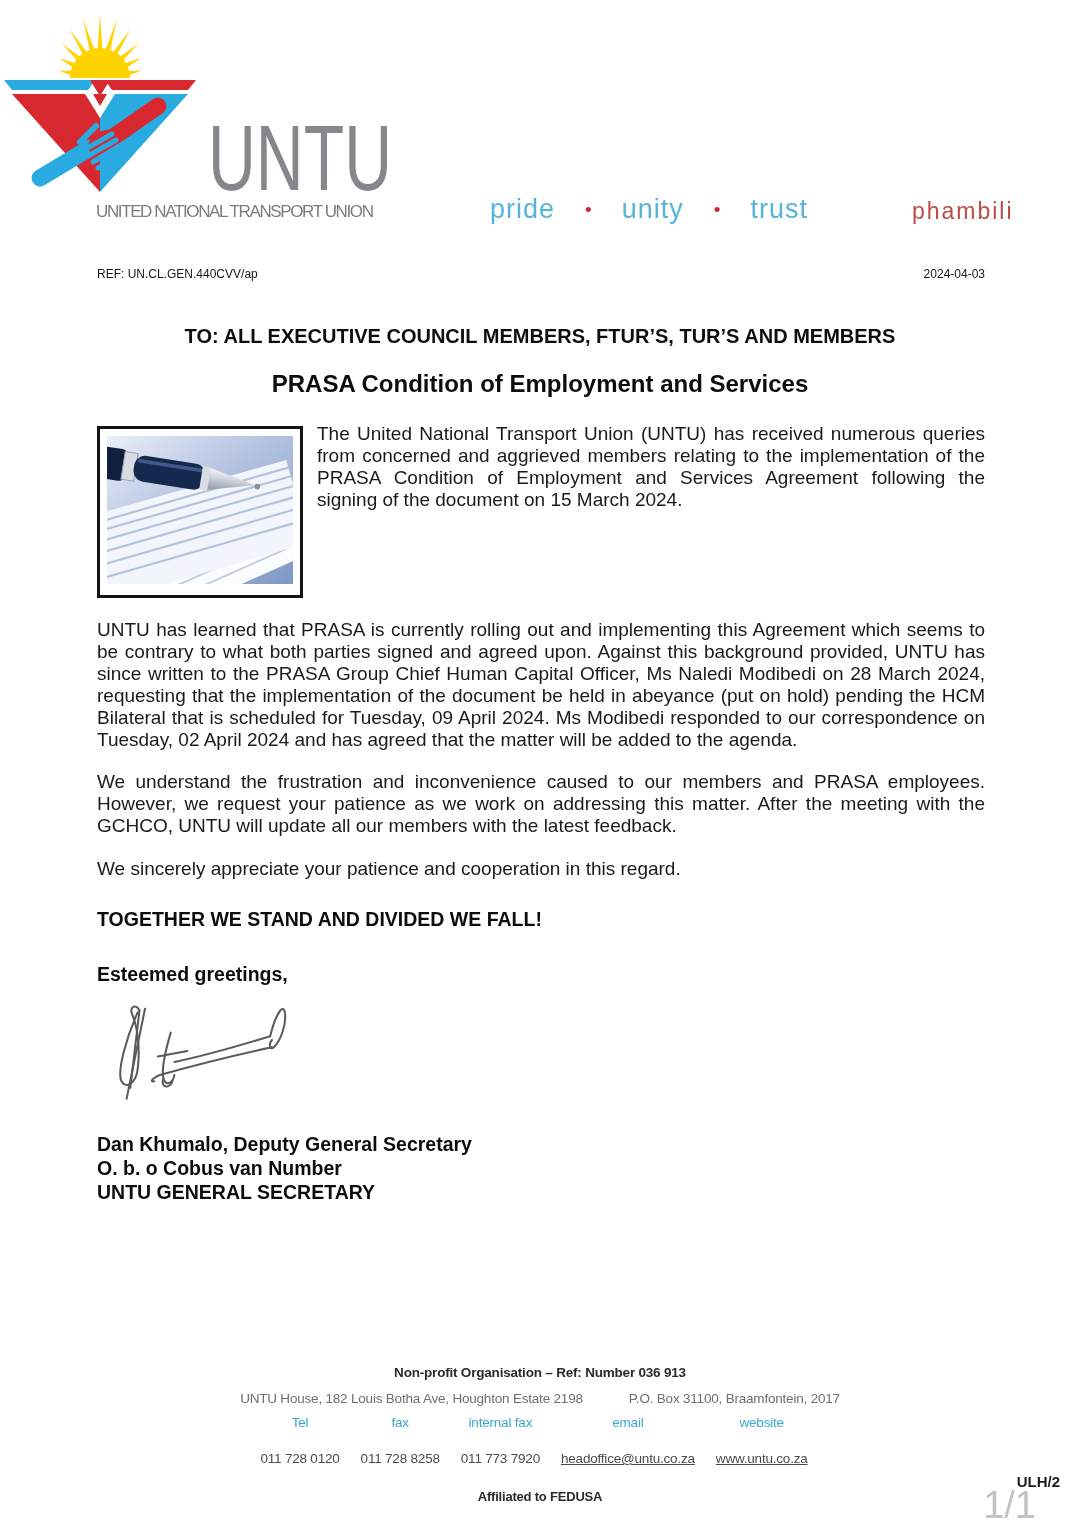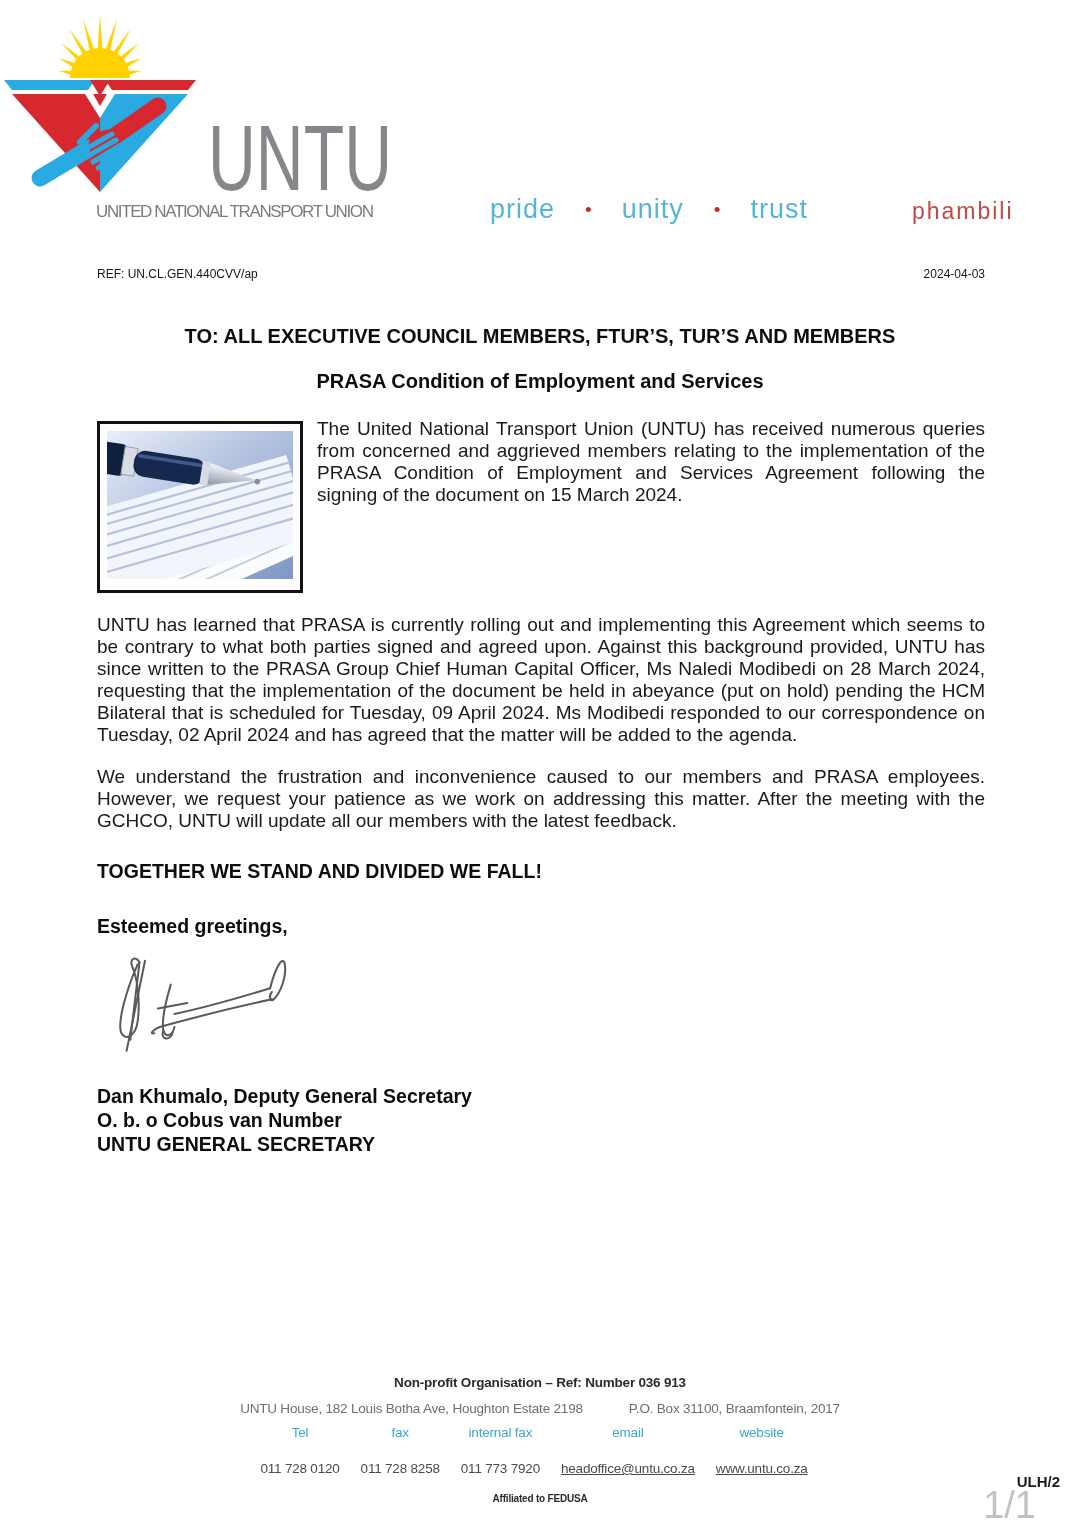--- a/index.html
+++ b/index.html
@@ -20,21 +20,21 @@
   .tagline { display:flex; align-items:center; justify-content:flex-end; gap:30px; margin-top:32px; margin-right:104px; }
   .tagline .word { font-size:27px; color:#55b4da; letter-spacing:1px; }
   .tagline .dot { font-size:19px; color:#c5262c; }
   .motto { align-self:flex-end; margin-right:205px; margin-top:8px; font-size:23px; color:#bf4a45; letter-spacing:2px; }
 
   
   .ref-row { display:flex; justify-content:space-between; margin:42px 95px 0 97px; font-size:12px; color:#161616; }
 
   
   .to-line { margin-top:44px; text-align:center; font-size:20px; font-weight:bold; color:#0d0d0d; }
-  .subject { margin-top:22px; text-align:center; font-size:20px; font-weight:bold; color:#0d0d0d; }
+  .subject { margin-top:22px; text-align:center; font-size:24px; font-weight:bold; color:#0d0d0d; }
 
   
   .content { margin:0 95px 0 97px; }
   .intro { display:flex; margin-top:28px; align-items:flex-start; }
   .photo-frame { flex:0 0 auto; border:3px solid #131313; background:#ffffff; padding:7px; margin-right:14px; }
   .body-text { font-size:19px; line-height:21.9px; text-align:justify; color:#1a1a1a; }
   .intro .body-text { flex:1 1 auto; margin-top:-3px; }
   p.body-para { margin-top:21px; }
   .slogan { margin-top:28px; font-size:19.5px; font-weight:bold; color:#0d0d0d; }
   .greeting { margin-top:32px; font-size:19.5px; font-weight:bold; color:#0d0d0d; }
@@ -43,21 +43,21 @@
 
   
   .footer { position:absolute; left:0; right:0; bottom:22px; text-align:center; letter-spacing:-0.2px; }
   .footer .line1 { font-size:13.5px; font-weight:bold; color:#2b2b2b; }
   .footer .line2 { margin-top:11px; display:flex; justify-content:center; gap:46px; font-size:13.5px; color:#6e6e6e; }
   .footer .line3 { margin-top:9px; display:flex; justify-content:center; align-items:baseline; gap:9px; font-size:13.5px; color:#4a4a4a; }
   .footer .contact-pair { display:flex; gap:21px; margin-right:12px;flex-direction:column; }
   .footer .clabel { color:#3aa7cf; }
   .footer .cvalue { color:#4a4a4a; }
   .footer .cvalue.link { text-decoration:underline; cursor:pointer; }
-  .footer .line4 { margin-top:17px; font-size:10px; font-weight:bold; color:#2b2b2b; }
+  .footer .line4 { margin-top:23px; font-size:13px; font-weight:bold; color:#2b2b2b; }
 
   .corner { position:absolute; right:18px; bottom:2px; text-align:right; }
   .corner .doc-code { font-size:15px; font-weight:bold; color:#1c1c1c; margin-right:2px; }
   .corner .page-num { font-size:38px; color:#c2c2c2; margin-right:26px; margin-top:-4px; line-height:1; }
 </style>
 </head>
 <body>
 
 <div class="page">
 
@@ -155,20 +155,21 @@
             <path d="M103,19 L150,29 L103,41 Z" fill="url(#coneSilver)"></path>
             <circle cx="152" cy="30" r="2.8" fill="#868e9c"></circle>
           </g>
         </svg>
       </div>
       <div class="body-text">The United National Transport Union (UNTU) has received numerous queries from concerned and aggrieved members relating to the implementation of the PRASA Condition of Employment and Services Agreement following the signing of the document on 15 March 2024.</div>
     </div>
 
     <p class="body-text body-para">UNTU has learned that PRASA is currently rolling out and implementing this Agreement which seems to be contrary to what both parties signed and agreed upon. Against this background provided, UNTU has since written to the PRASA Group Chief Human Capital Officer, Ms Naledi Modibedi on 28 March 2024, requesting that the implementation of the document be held in abeyance (put on hold) pending the HCM Bilateral that is scheduled for Tuesday, 09 April 2024. Ms Modibedi responded to our correspondence on Tuesday, 02 April 2024 and has agreed that the matter will be added to the agenda.</p>
     <p class="body-text body-para">We understand the frustration and inconvenience caused to our members and PRASA employees. However, we request your patience as we work on addressing this matter. After the meeting with the GCHCO, UNTU will update all our members with the latest feedback.</p>
+    <p class="body-text body-para">We sincerely appreciate your patience and cooperation in this regard.</p>
 
     <div class="slogan">TOGETHER WE STAND AND DIVIDED WE FALL!</div>
     <div class="greeting">Esteemed greetings,</div>
 
     <div class="signature-wrap">
       <svg width="230" height="118" viewBox="0 0 250 120">
         <g stroke="#5a5a5a" stroke-width="2.2" fill="none" stroke-linecap="round">
           <path d="M42,18 C30,45 20,80 24,92 C28,102 40,96 42,80 C45,58 42,34 36,20 C33,12 40,8 44,16"></path>
           <path d="M50,14 L30,112"></path>
           <path d="M44,16 L34,100"></path>

